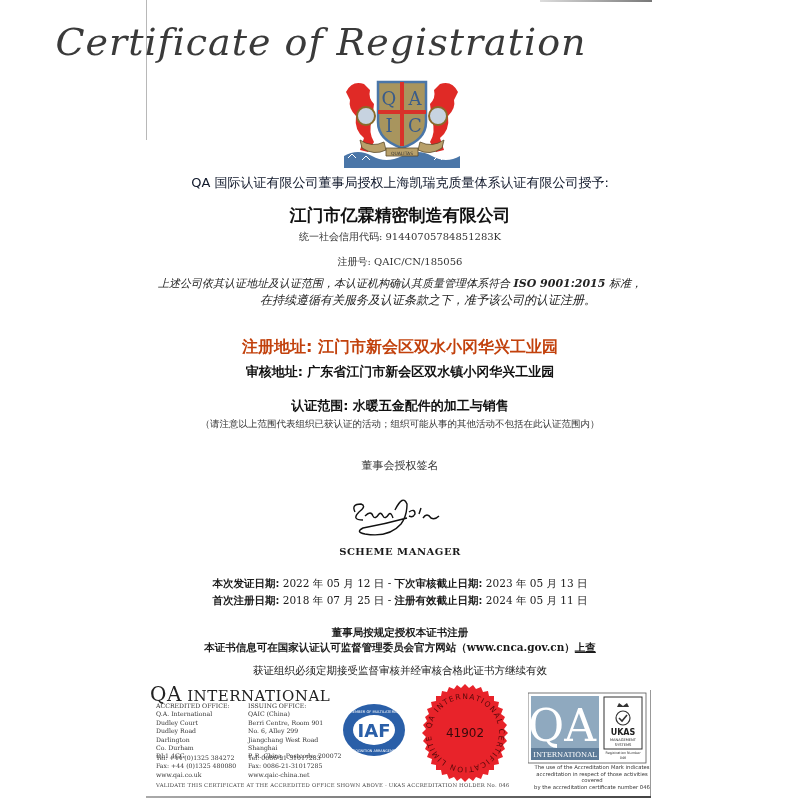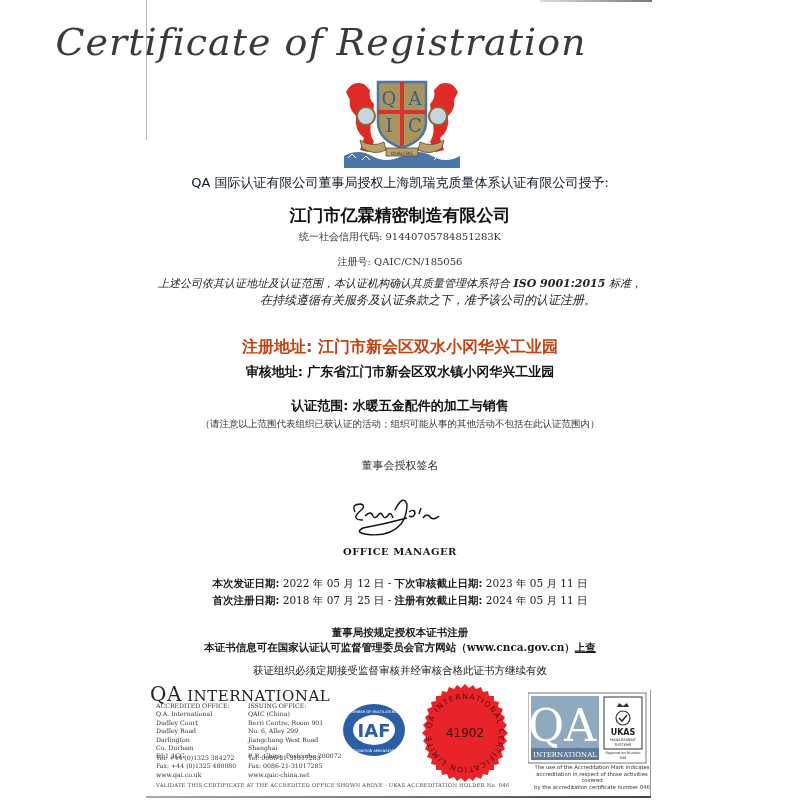--- a/index.html
+++ b/index.html
@@ -122,26 +122,26 @@
 <div class="center scope">
   <span>认证范围:</span>
   <span>水暖五金配件的加工与销售</span>
 </div>
 <div class="center note">（请注意以上范围代表组织已获认证的活动；组织可能从事的其他活动不包括在此认证范围内）</div>
 
 <div class="center signlabel">董事会授权签名</div>
 <svg class="signature" viewBox="0 0 110 50">
   <path d="M10 22 Q6 14 16 14 Q22 16 14 22 Q6 30 18 30 M20 26 Q26 20 28 26 Q30 30 34 24 Q36 22 38 26 Q40 30 44 24 Q46 22 48 28 M50 20 Q58 4 62 14 Q62 26 56 34 Q44 48 20 44 Q10 42 18 38 Q40 34 62 28 M64 22 Q70 18 70 24 Q68 28 64 26 M74 24 l2 -6 M78 28 Q82 22 86 28 Q90 30 94 26" stroke="#111" stroke-width="1.4" fill="none"></path>
 </svg>
-<div class="center manager">OFFICE MANAGER</div>
+<div class="center manager">SCHEME MANAGER</div>
 
 <div class="center dates1">
   <span class="lbl">本次发证日期:</span>
   <span>2022 年 05 月 12 日</span><span> - </span><span class="lbl">下次审核截止日期:</span>
-  <span>2023 年 05 月 11 日</span>
+  <span>2023 年 05 月 13 日</span>
 </div>
 <div class="center dates2">
   <span class="lbl">首次注册日期:</span>
   <span>2018 年 07 月 25 日</span><span> - </span><span class="lbl">注册有效截止日期:</span>
   <span>2024 年 05 月 11 日</span>
 </div>
 
 <div class="center board">董事局按规定授权本证书注册</div>
 <div class="center cnca">
   <span>本证书信息可在国家认证认可监督管理委员会官方网站（www.cnca.gov.cn）</span><span class="u">上查</span>

